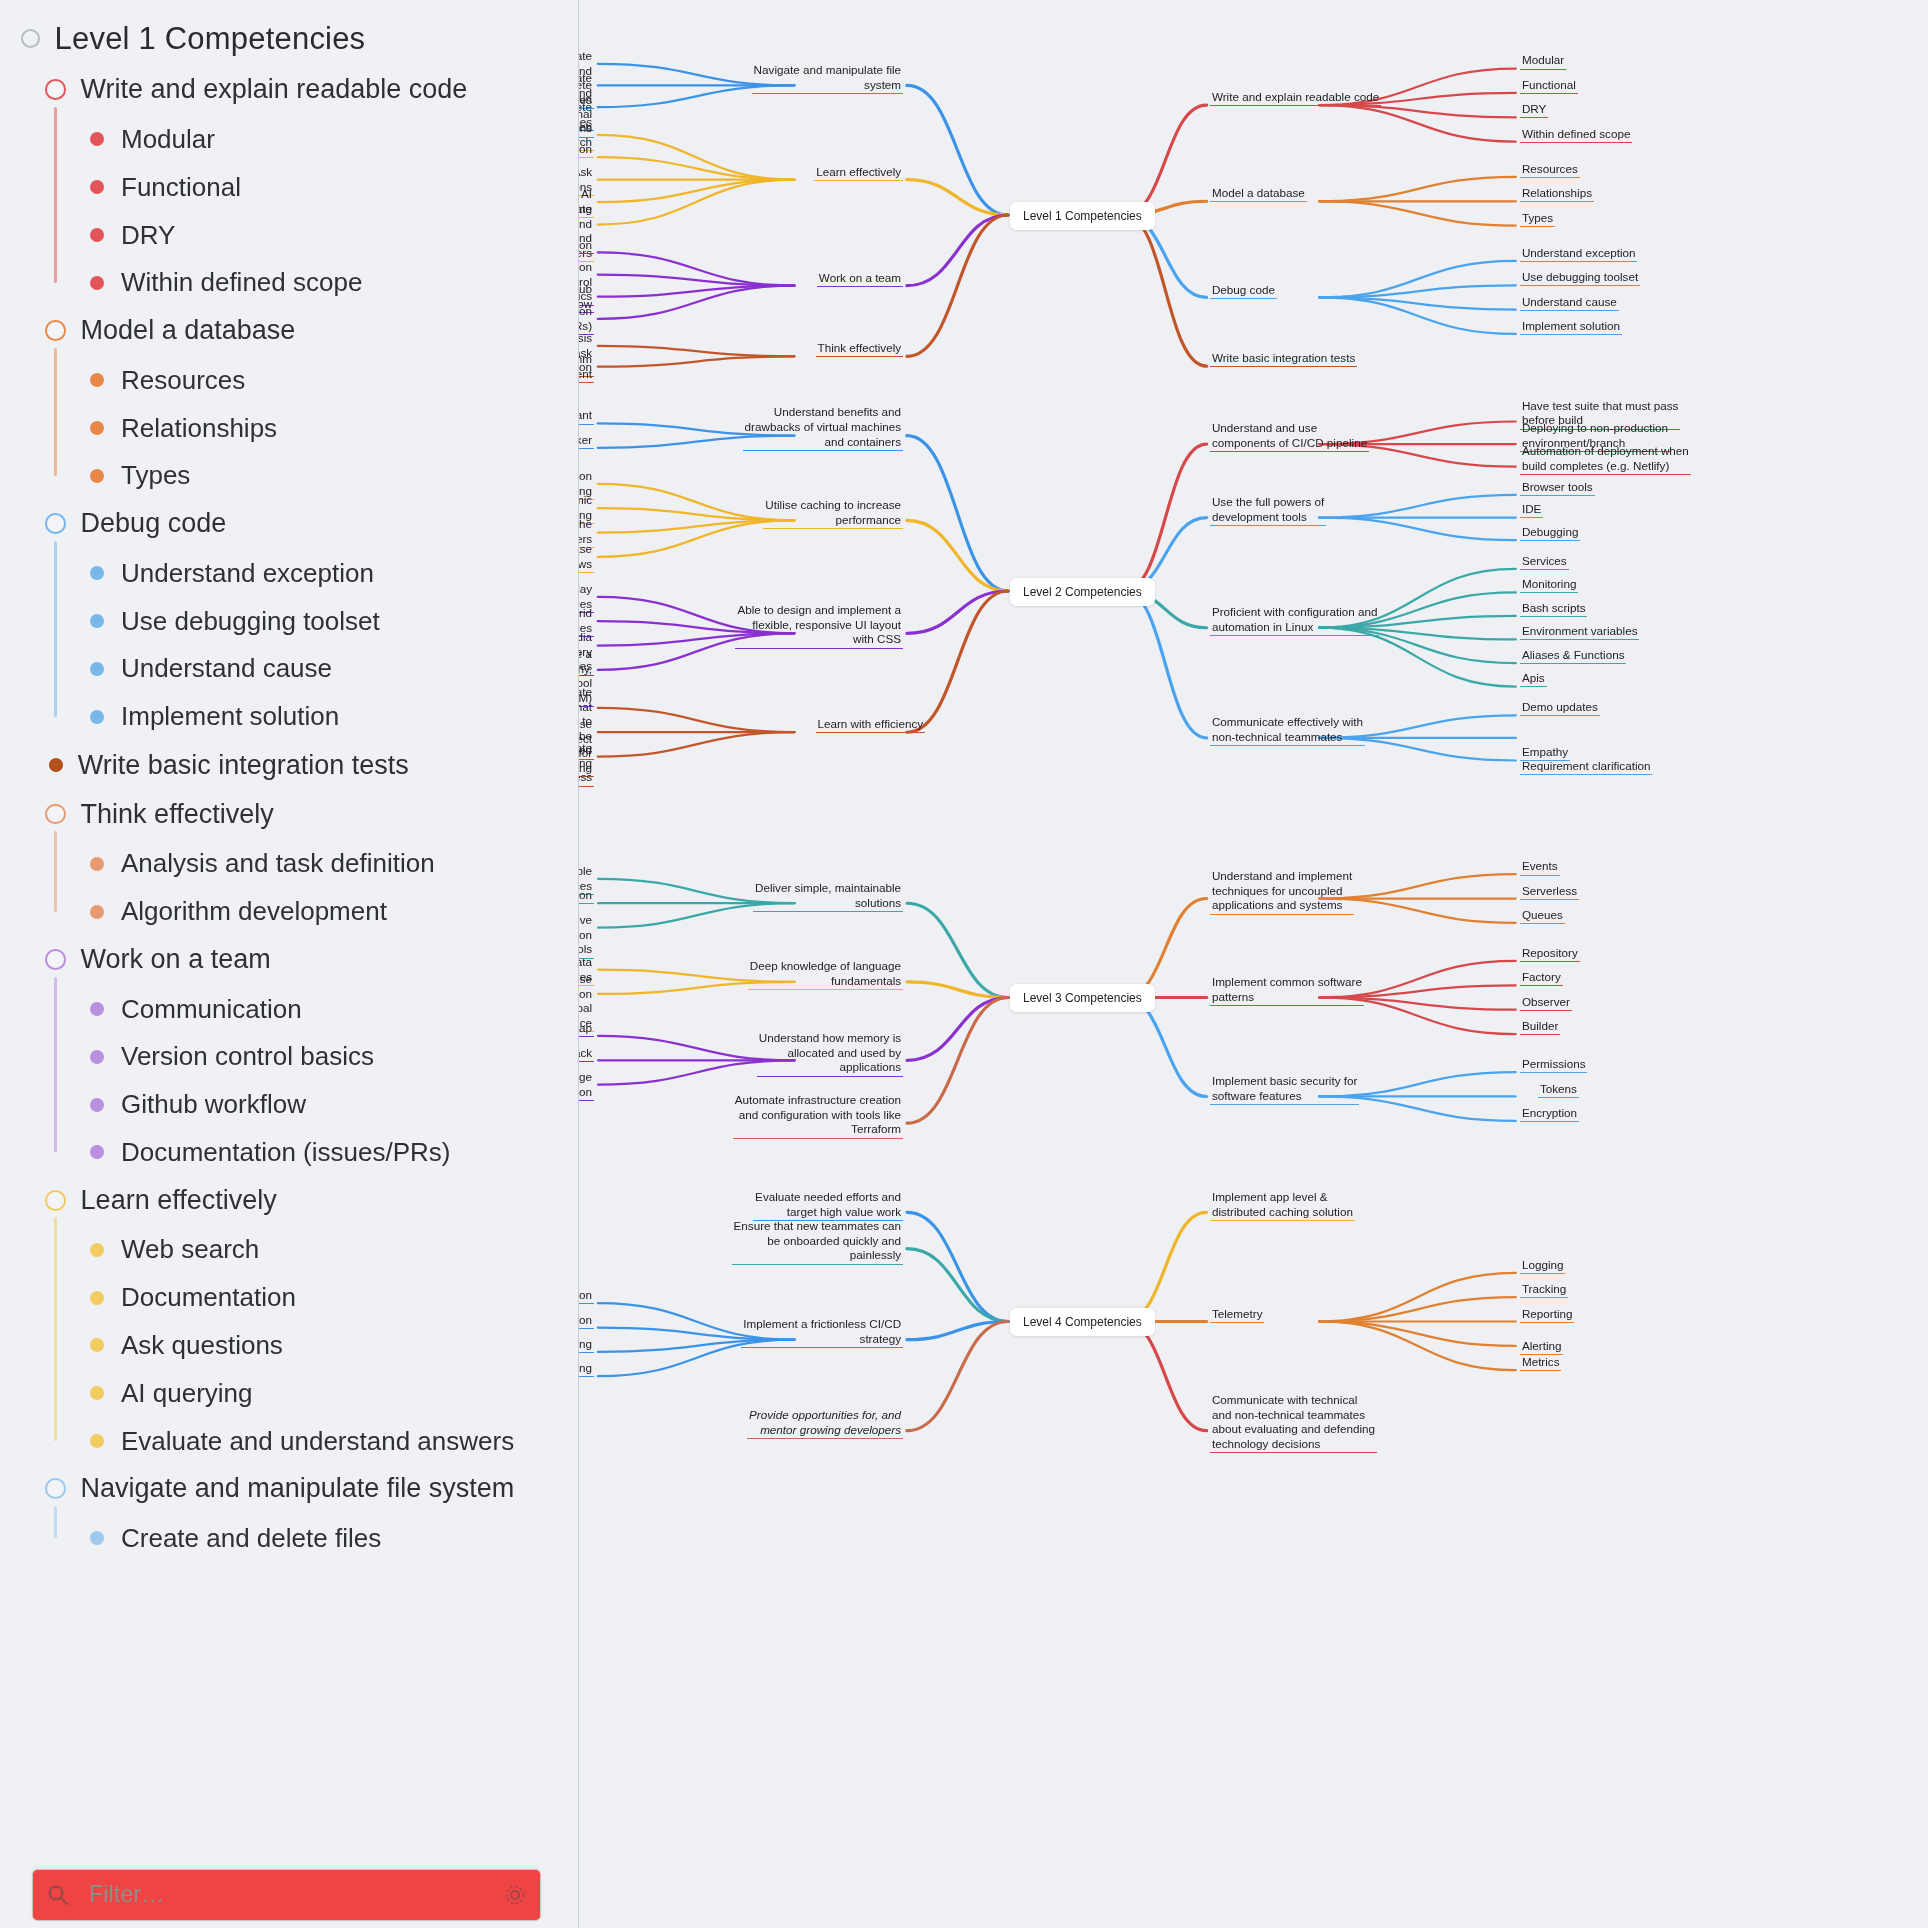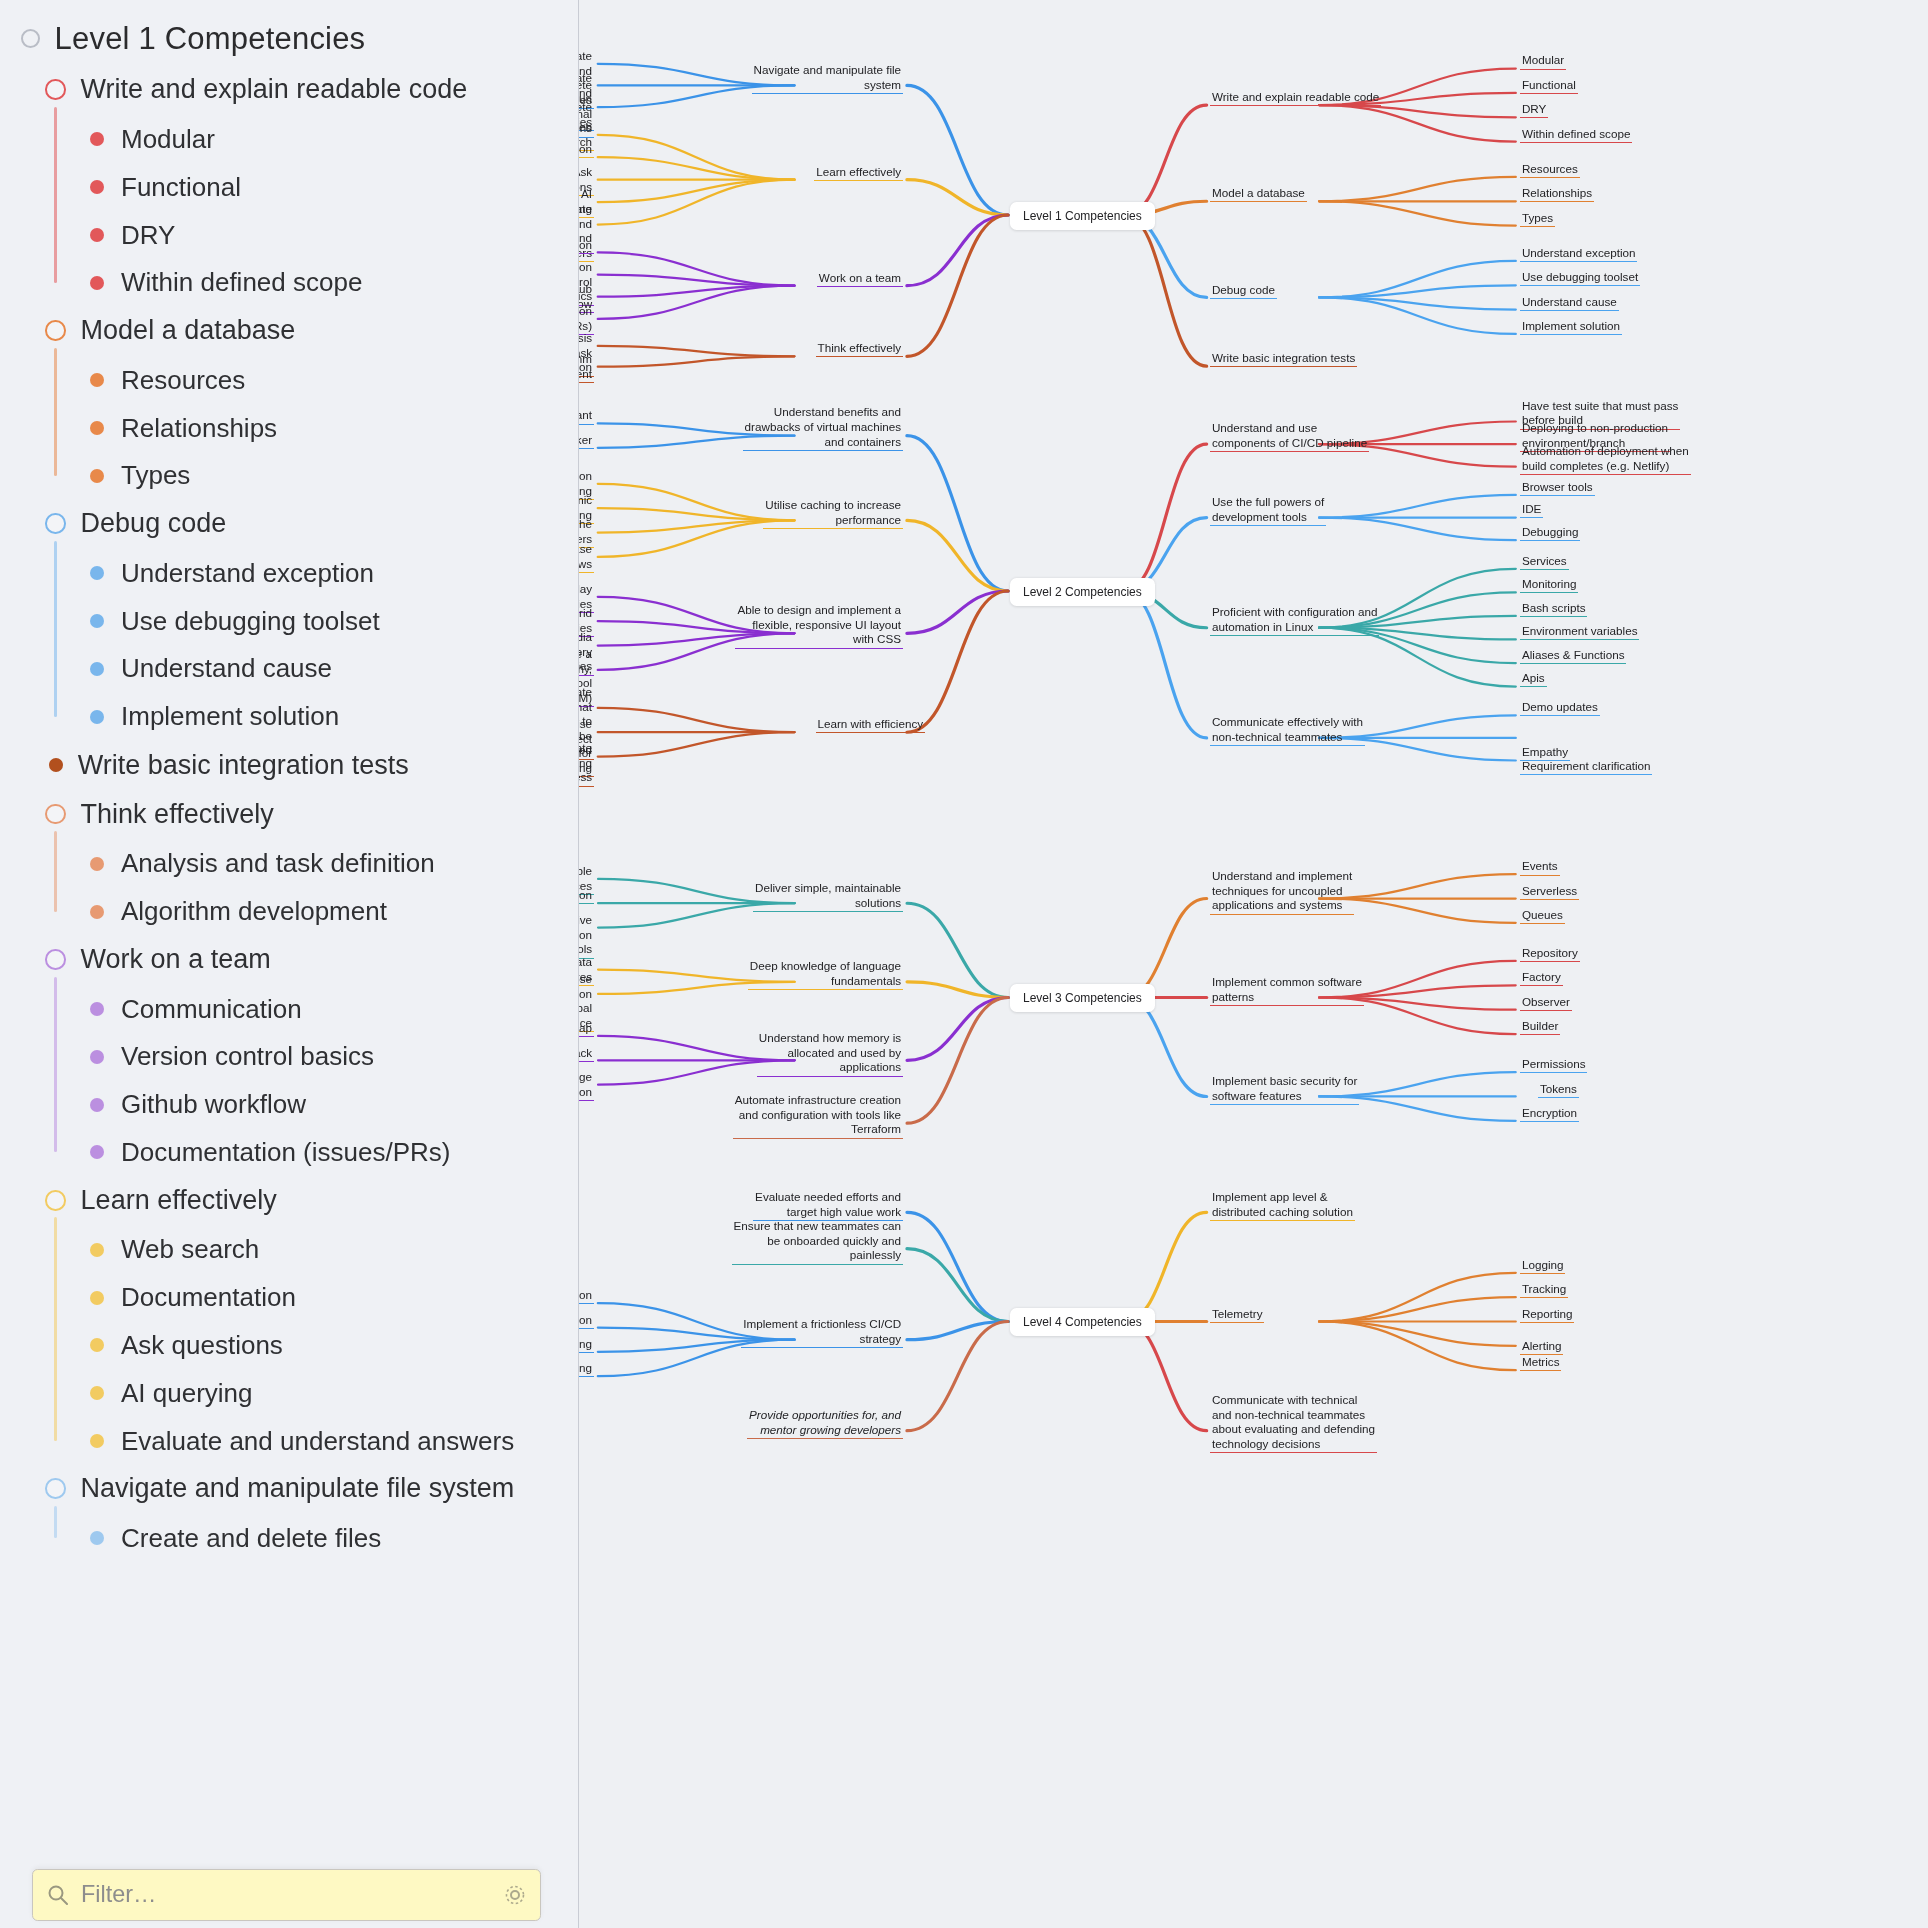--- a/index.html
+++ b/index.html
@@ -86,26 +86,26 @@
   .leaf-dot {
     width: 14px; height: 14px; border-radius: 50%;
     background: currentColor; flex: 0 0 14px; margin-left: 3.7px;
   }
   .leaf-label { font-size: 27px; color: #2f3033; white-space: nowrap; }
 
   
   #filter-bar {
     position: absolute; left: 32px; right: 37px; bottom: 7.5px;
     height: 52px;
-    background: #fef9c3;
+    background: #ef4444;
     border: 0.9px solid #c9c6bf;
     border-radius: 5.6px;
     display: flex; align-items: center;
     padding: 0 13px;
-    gap: 9px;
+    gap: 17px;
     box-shadow: 0 -1.9px 5.6px rgba(0,0,0,.05);
   }
   #filter-bar .mag { flex: 0 0 24px; height: 24px; opacity: .55; }
   #filter-input {
     flex: 1; border: 0; background: transparent; outline: none;
     font-family: "Liberation Sans", sans-serif;
     font-size: 23.4px; color: #3a3a3a;
   }
   #filter-input::placeholder { color: #8d8d8d; }
   #filter-gear { flex: 0 0 24px; height: 24px; opacity: .45; }

